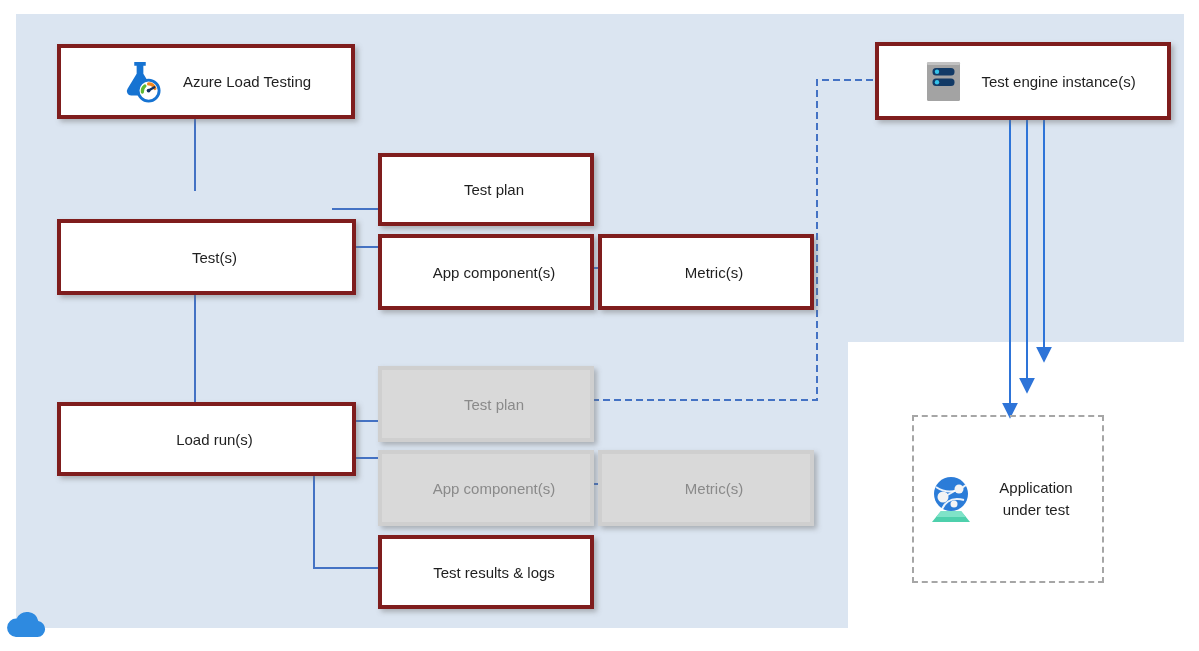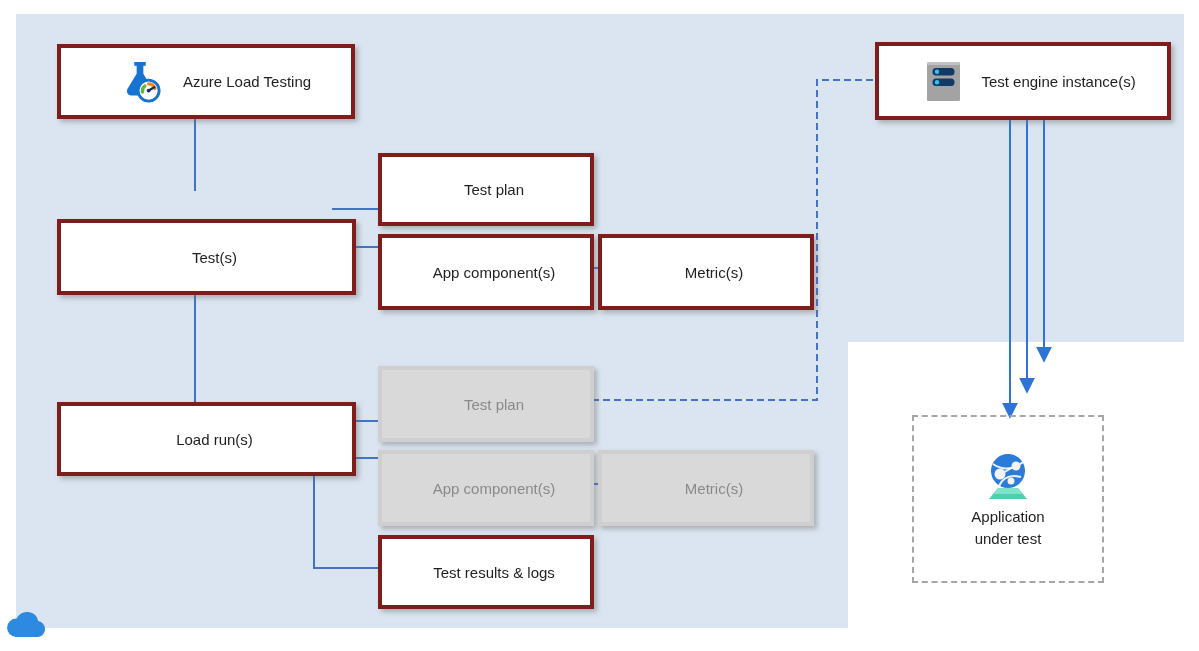--- a/index.html
+++ b/index.html
@@ -38,21 +38,21 @@
   #n-metrics{left:598px;top:234px;width:192px;height:68px;}
   #n-testruns{left:57px;top:402px;width:275px;height:66px;}
   #n-runtestplan{left:378px;top:366px;width:192px;height:68px;}
   #n-runappcomp{left:378px;top:450px;width:192px;height:68px;}
   #n-runmetrics{left:598px;top:450px;width:192px;height:68px;}
   #n-results{left:378px;top:535px;width:192px;height:66px;text-align:center;}
   #n-engine{left:875px;top:42px;width:272px;height:70px;}
   #n-app{
     position:absolute;z-index:3;left:912px;top:415px;width:192px;height:168px;
     border:2px dashed var(--dashed-gray);background:transparent;box-sizing:border-box;
-    display:flex;flex-direction:column;align-items:center;justify-content:center;gap:2px;
+    display:flex;flex-direction:row;align-items:center;justify-content:center;gap:2px;
     font-size:15px;color:var(--label-dark);
   }
   #n-app .applabel{width:112px;text-align:center;line-height:1.45;}
   .cloud{position:absolute;left:7px;top:610px;z-index:4;}
 </style>
 </head>
 <body>
 
 <div class="canvas">
 

